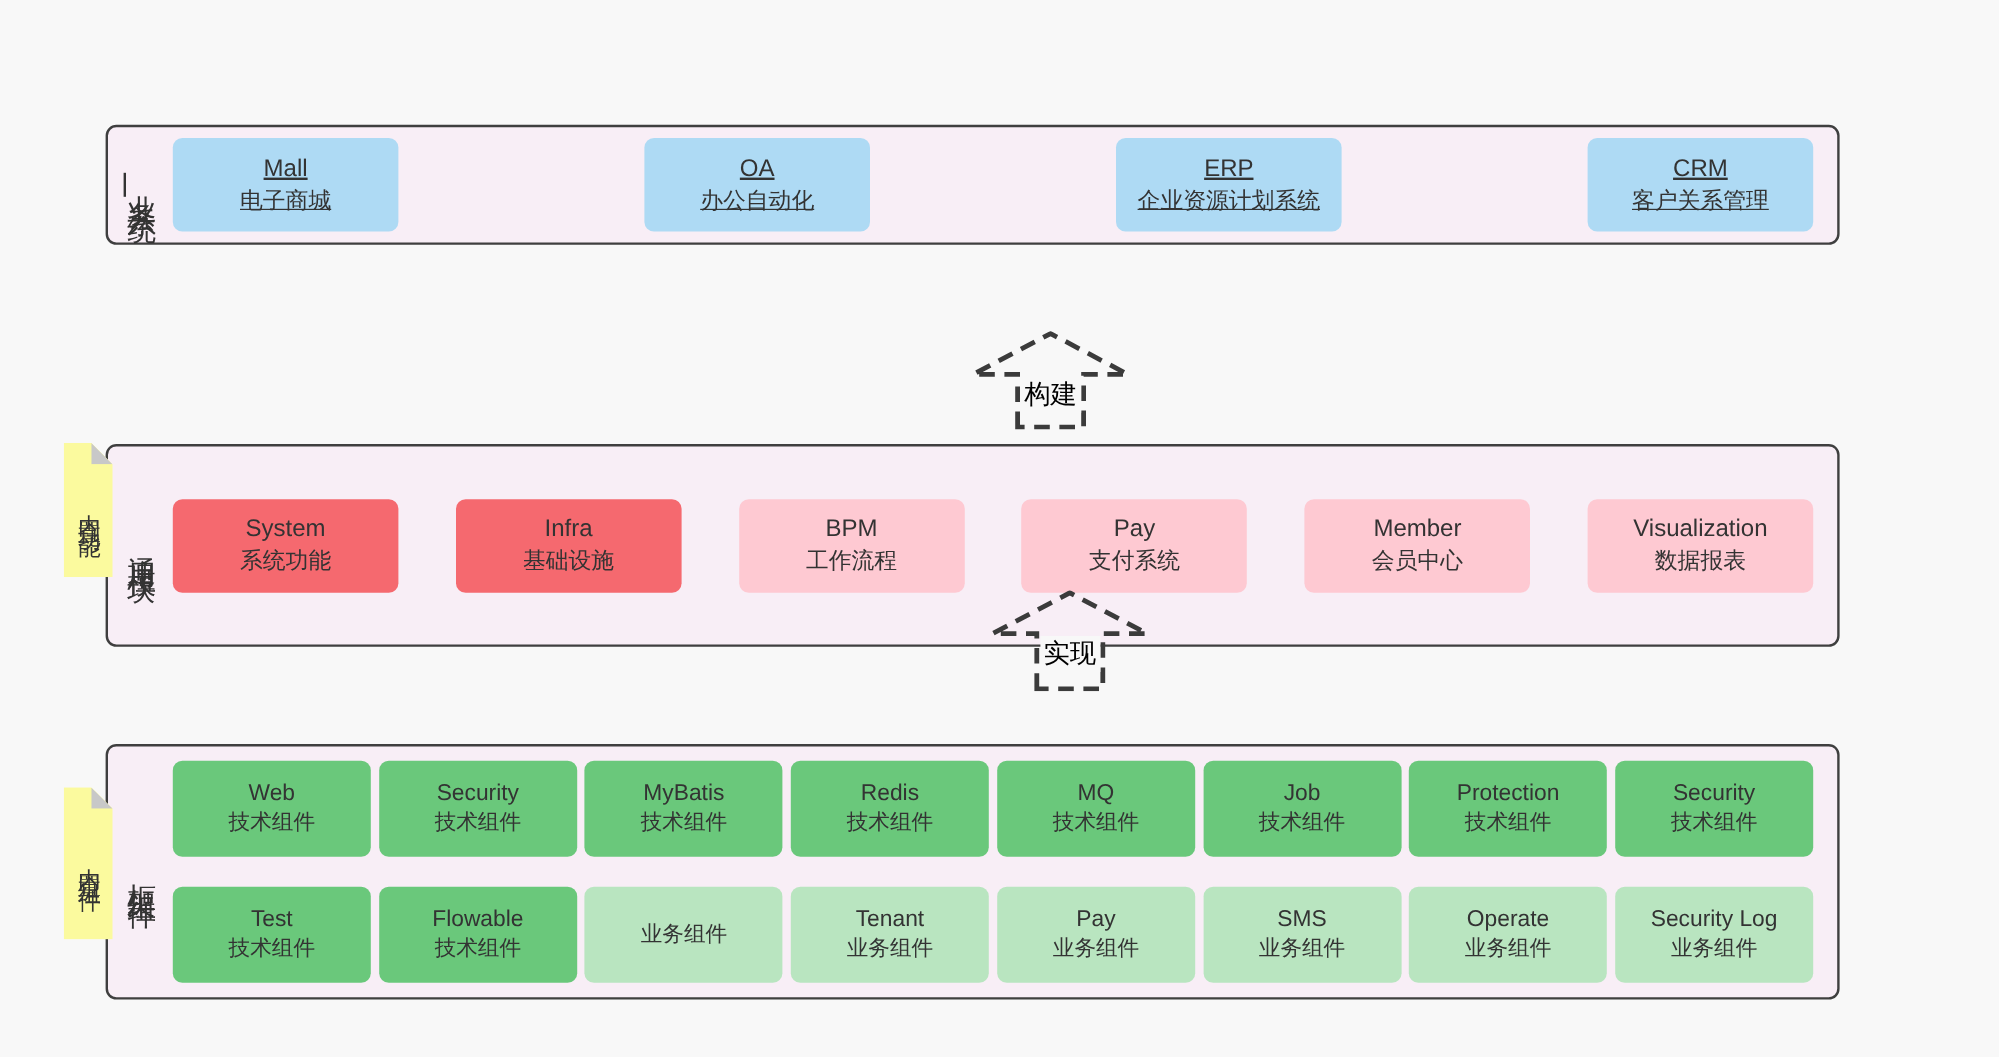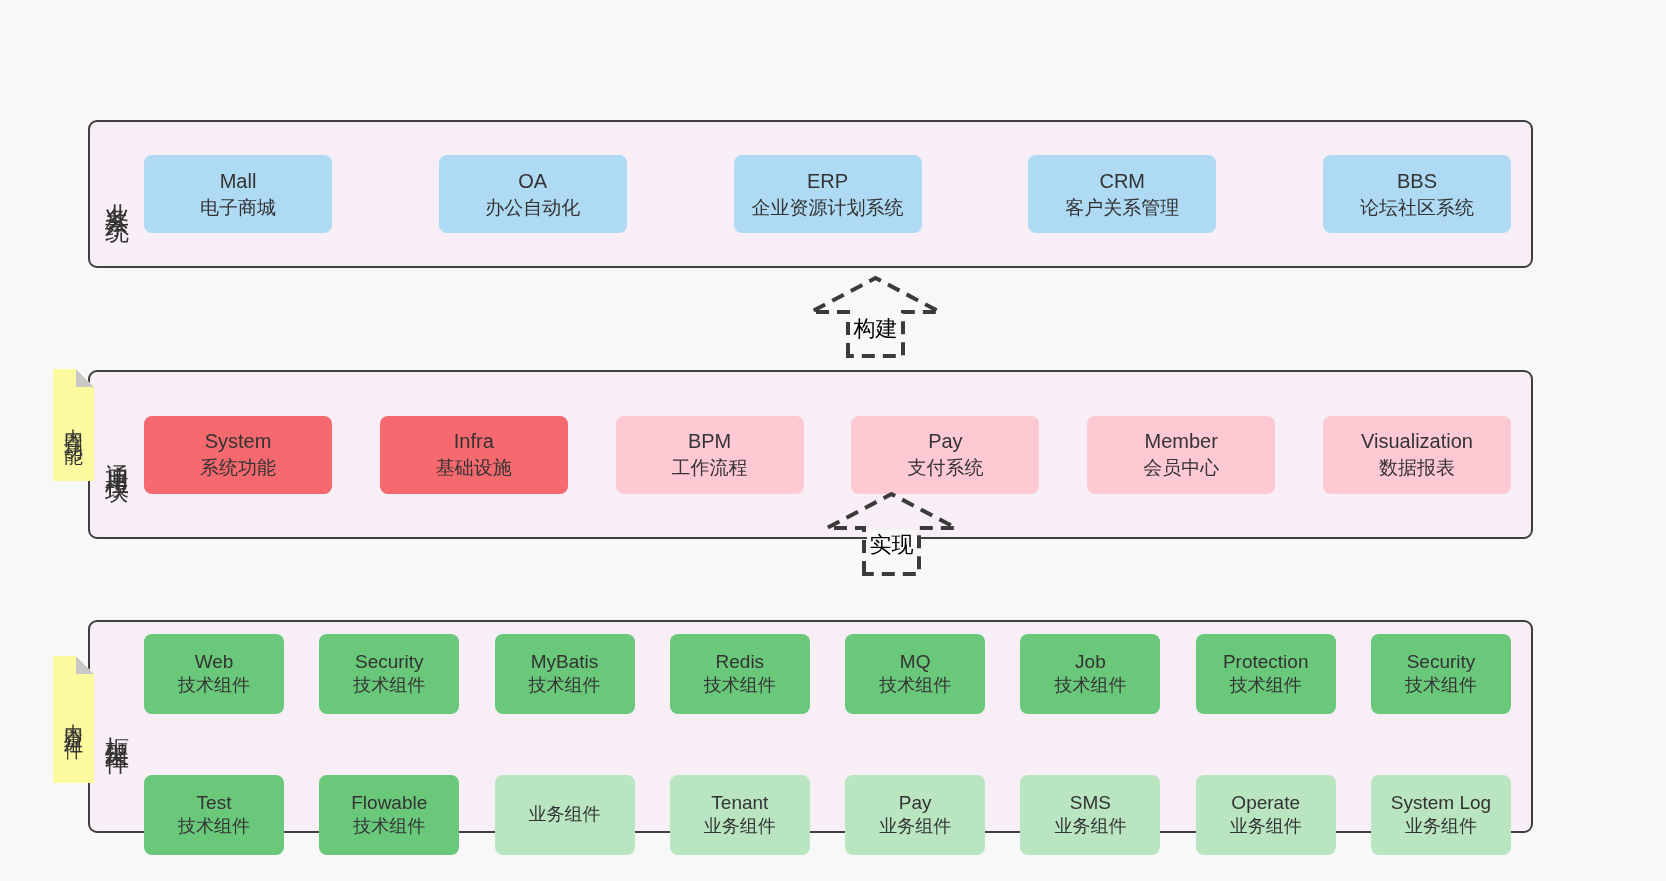--- a/index.html
+++ b/index.html
@@ -8,42 +8,42 @@
     background:var(--page,#f8f8f8);
     font-family:"Liberation Sans","DejaVu Sans",sans-serif;
     color:#333;
   }
   .layer {
     position:absolute; left:88px; width:1445px; box-sizing:border-box;
     background:var(--panel,#f8eef6);
     border:2px solid #3f3f3f; border-radius:9px;
     display:flex; align-items:stretch; z-index:1;
   }
-  #layer-business  { top:120px; height:148px; }
+  #layer-business  { top:104px; height:100px;text-decoration:underline; }
   #layer-modules   { top:370px; height:169px; }
   #layer-framework { top:620px; height:213px; }
   .layer-label {
     flex:0 0 54px; display:flex; align-items:center; justify-content:center;
     writing-mode:vertical-rl; text-orientation:upright;
     font-size:24px; letter-spacing:5px; color:#333;
   }
   .rows {
     flex:1; display:flex; flex-direction:column; justify-content:center;
     gap:25px; padding-right:20px;
   }
   .row { display:flex; justify-content:space-between; }
   .box {
     box-sizing:border-box; border-radius:8px; padding:4px 6px;
     display:flex; flex-direction:column; align-items:center; justify-content:center;
     text-align:center;
   }
   .box .name { font-size:20px; line-height:1.35; }
   .box .desc { font-size:19px; line-height:1.35; }
   .b-wide  { width:188px; height:78px; }
-  .b-small { width:140px; height:80px;margin-top:36px; }
+  .b-small { width:165px; height:80px; }
   .b-small .name { font-size:19px; line-height:1.25; }
   .b-small .desc { font-size:18px; line-height:1.3; }
   .c-blue       { background:var(--blue,#aedaf4); }
   .c-red        { background:var(--red,#f5696f); }
   .c-pink       { background:var(--pink,#fec9d2); }
   .c-green      { background:var(--green_dark,#6ac87b); }
   .c-greenlight { background:var(--green_light,#b9e5c0); }
   .note {
     position:absolute; left:53px; width:41px; z-index:2;
     background:var(--yellow,#fbfa9e);
@@ -87,24 +87,20 @@
         <div class="desc">办公自动化</div>
       </div>
       <div class="box b-wide c-blue">
         <div class="name">ERP</div>
         <div class="desc">企业资源计划系统</div>
       </div>
       <div class="box b-wide c-blue">
         <div class="name">CRM</div>
         <div class="desc">客户关系管理</div>
       </div>
-      <div class="box b-wide c-blue">
-        <div class="name">BBS</div>
-        <div class="desc">论坛社区系统</div>
-      </div>
     </div>
   </div>
 </div>
 
 <div class="arrow" id="arrow-build">
   <svg viewBox="0 0 135 82">
     <polygon points="40,80 40,36 3,36 67.5,2 132,36 95,36 95,80" fill="none" stroke="#3b3b3b" stroke-width="4" stroke-dasharray="13 8"></polygon>
   </svg>
   <span class="arrow-label">构建</span>
 </div>
@@ -217,18 +213,18 @@
       </div>
       <div class="box b-small c-greenlight">
         <div class="name">SMS</div>
         <div class="desc">业务组件</div>
       </div>
       <div class="box b-small c-greenlight">
         <div class="name">Operate</div>
         <div class="desc">业务组件</div>
       </div>
       <div class="box b-small c-greenlight">
-        <div class="name">System Log</div>
+        <div class="name">Security Log</div>
         <div class="desc">业务组件</div>
       </div>
     </div>
   </div>
 </div>
 
 </body></html>

